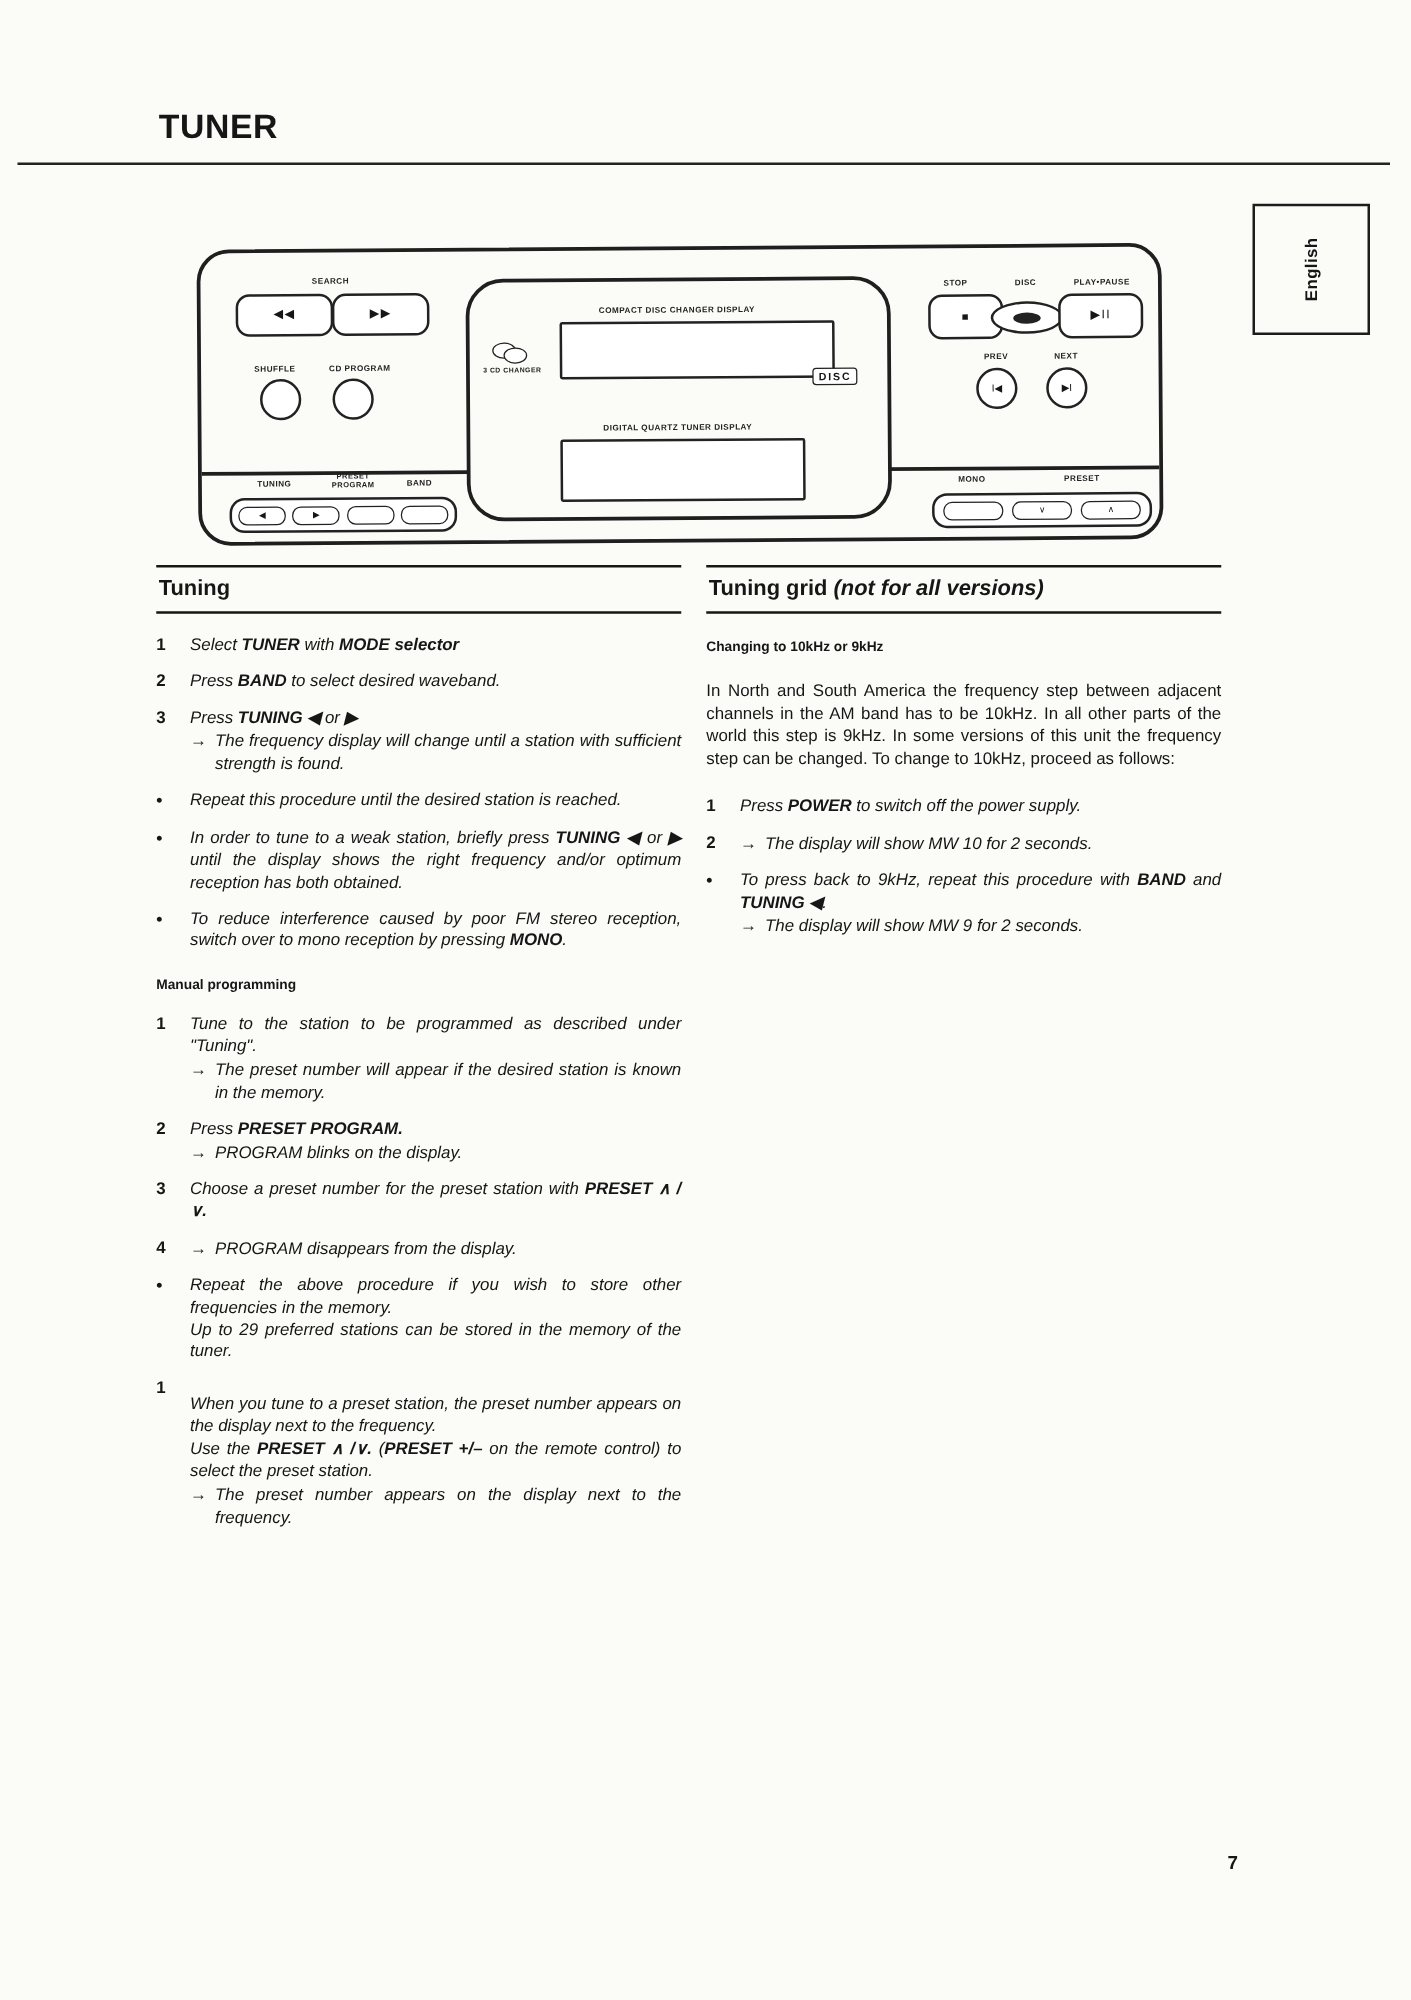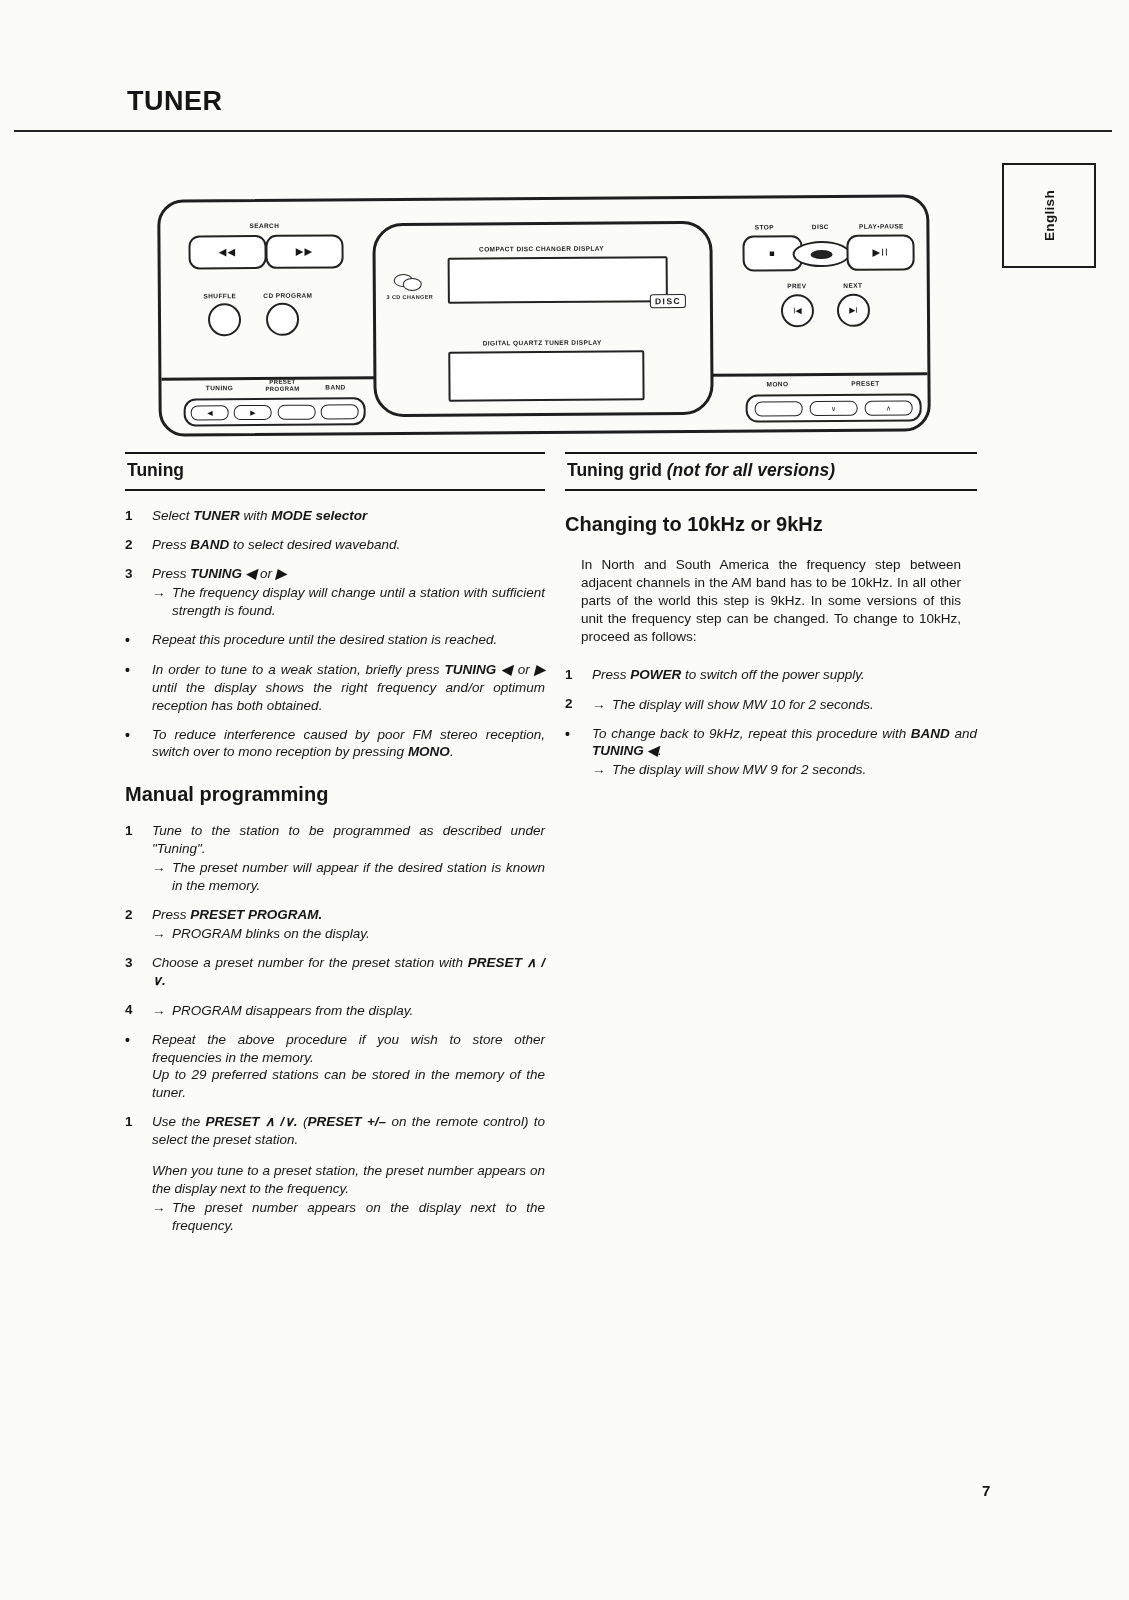--- a/index.html
+++ b/index.html
@@ -46,22 +46,22 @@
   .mini-btn.wide{width:46px;}
 
   
   .col{position:absolute;top:452px;font-size:13.5px;line-height:1.33;}
   .col.left{left:125px;width:420px;}
   .col.right{left:565px;width:412px;}
   .sec-head{border-top:2.5px solid #161616;border-bottom:2.5px solid #161616;
             padding:5px 2px 7px;font-size:17.5px;font-weight:bold;margin-bottom:16px;}
   .sec-head .bi{font-style:italic;}
   .mt{margin-top:26px;}
-  .subhead{font-weight:bold;font-size:20px;margin:20px 0 14px;}
-  .intro{margin:18px 16px 20px;text-align:justify;}
+  .subhead{font-weight:bold;font-size:11px;margin:20px 0 14px;}
+  .intro{margin:18px 0 20px;text-align:justify;}
   .li{display:flex;margin-bottom:11px;}
   .li .mk{flex:none;width:27px;font-weight:bold;font-size:13.5px;}
   .li .mk.bullet{font-size:14px;}
   .li .body{flex:1;min-width:0;}
   .para{text-align:justify;font-style:italic;}
   .para.arrow{display:flex;text-align:left;margin-top:1px;}
   .para.gap{margin-top:13px;}
   .arrow-glyph{flex:none;width:20px;}
   .arrow-text{flex:1;text-align:justify;}
   .b{font-weight:bold;}
@@ -252,22 +252,22 @@
             <div class="para"><span>Repeat the above procedure if you wish to store other frequencies in the memory.</span></div>
             <div class="para"><span>Up to 29 preferred stations can be stored in the memory of the tuner.</span></div>
           </div>
         </div>
       </div>
 
     <div class="list">
         <div class="li">
           <div class="mk">1</div>
           <div class="body">
+            <div class="para gap"><span>When you tune to a preset station, the preset number appears on the display next to the frequency.</span></div>
             <div class="para"><span>Use the </span><span class="b">PRESET ∧ /∨.</span><span> (</span><span class="b">PRESET +/–</span><span> on the remote control) to select the preset station.</span></div>
-            <div class="para gap"><span>When you tune to a preset station, the preset number appears on the display next to the frequency.</span></div>
             <div class="para arrow">
               <span class="arrow-glyph">→</span>
               <span class="arrow-text"><span>The preset number appears on the display next to the frequency.</span></span>
             </div>
           </div>
         </div>
       </div>
   </div>
 
   <div class="col right">
@@ -288,21 +288,21 @@
           <div class="body">
             <div class="para arrow">
               <span class="arrow-glyph">→</span>
               <span class="arrow-text"><span>The display will show MW 10 for 2 seconds.</span></span>
             </div>
           </div>
         </div>
         <div class="li">
           <div class="mk bullet">•</div>
           <div class="body">
-            <div class="para"><span>To change back to 9kHz, repeat this procedure with </span><span class="b">BAND</span><span> and </span><span class="b">TUNING ◀</span><span>.</span></div>
+            <div class="para"><span>To press back to 9kHz, repeat this procedure with </span><span class="b">BAND</span><span> and </span><span class="b">TUNING ◀</span><span>.</span></div>
             <div class="para arrow">
               <span class="arrow-glyph">→</span>
               <span class="arrow-text"><span>The display will show MW 9 for 2 seconds.</span></span>
             </div>
           </div>
         </div>
       </div>
   </div>
 
   <div class="page-num">7</div>

